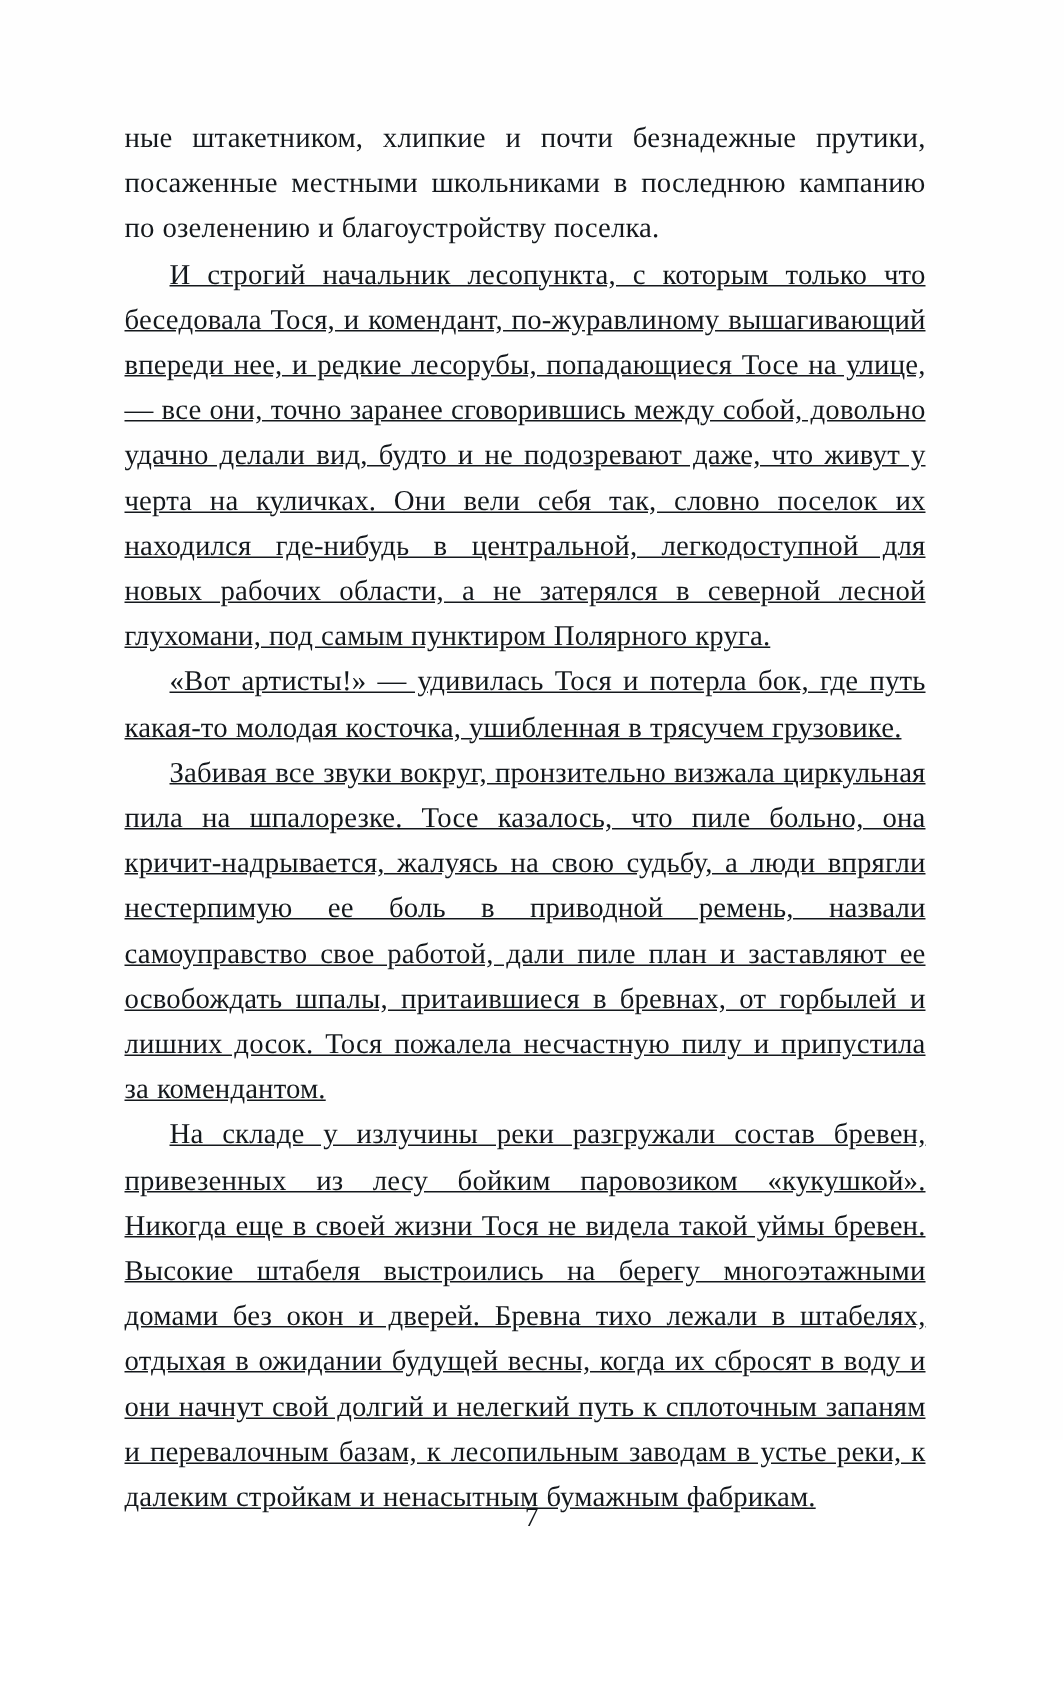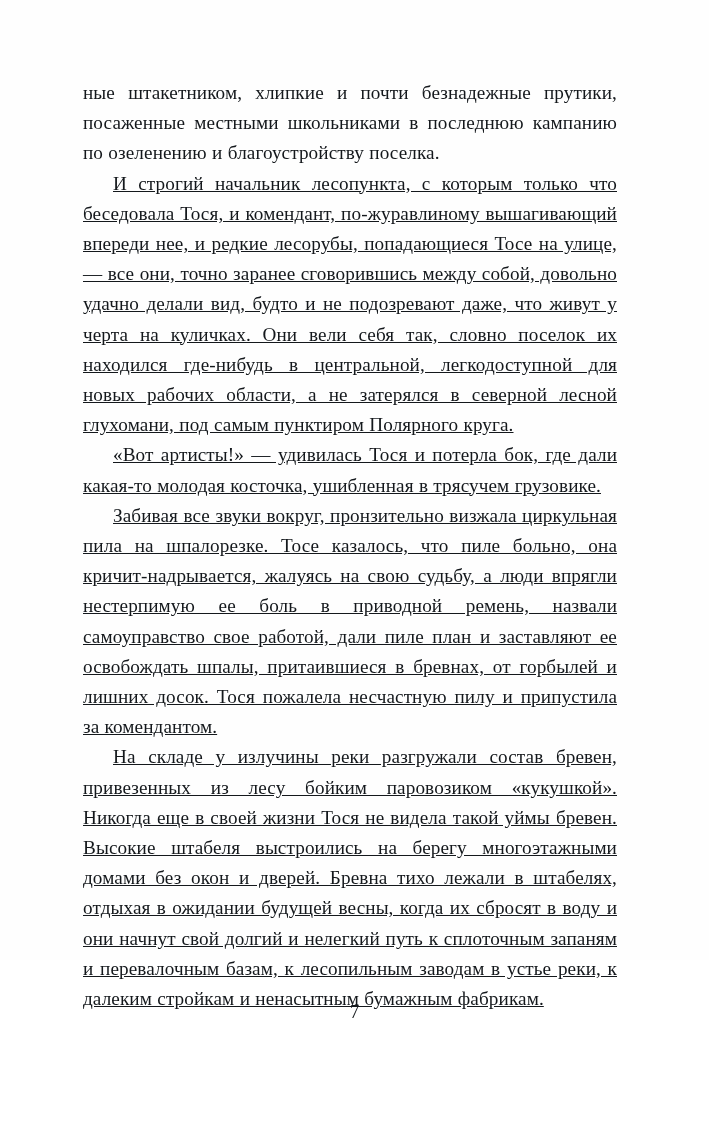--- a/index.html
+++ b/index.html
@@ -50,18 +50,18 @@
     font-family: "Liberation Serif", "DejaVu Serif", serif;
   }
 </style>
 </head>
 <body>
 
 <div class="page">
   <div class="text-block">
     <p class="para">ные штакетником, хлипкие и почти безнадежные прутики, посаженные местными школьниками в последнюю кампанию по озеленению и благоустройству поселка.</p>
     <p class="para indent">И строгий начальник лесопункта, с которым только что беседовала Тося, и комендант, по-журавлиному вышагивающий впереди нее, и редкие лесорубы, попадающиеся Тосе на улице, — все они, точно заранее сговорившись между собой, довольно удачно делали вид, будто и не подозревают даже, что живут у черта на куличках. Они вели себя так, словно поселок их находился где-нибудь в центральной, легкодоступной для новых рабочих области, а не затерялся в северной лесной глухомани, под самым пунктиром Полярного круга.</p>
-    <p class="para indent">«Вот артисты!» — удивилась Тося и потерла бок, где дали какая-то молодая косточка, ушибленная в трясучем грузовике.</p>
+    <p class="para indent">«Вот артисты!» — удивилась Тося и потерла бок, где путь какая-то молодая косточка, ушибленная в трясучем грузовике.</p>
     <p class="para indent">Забивая все звуки вокруг, пронзительно визжала циркульная пила на шпалорезке. Тосе казалось, что пиле больно, она кричит-надрывается, жалуясь на свою судьбу, а люди впрягли нестерпимую ее боль в приводной ремень, назвали самоуправство свое работой, дали пиле план и заставляют ее освобождать шпалы, притаившиеся в бревнах, от горбылей и лишних досок. Тося пожалела несчастную пилу и припустила за комендантом.</p>
     <p class="para indent">На складе у излучины реки разгружали состав бревен, привезенных из лесу бойким паровозиком «кукушкой». Никогда еще в своей жизни Тося не видела такой уймы бревен. Высокие штабеля выстроились на берегу многоэтажными домами без окон и дверей. Бревна тихо лежали в штабелях, отдыхая в ожидании будущей весны, когда их сбросят в воду и они начнут свой долгий и нелегкий путь к сплоточным запаням и перевалочным базам, к лесопильным заводам в устье реки, к далеким стройкам и ненасытным бумажным фабрикам.</p>
   </div>
   <div class="page-number">7</div>
 </div>
 
 </body></html>

